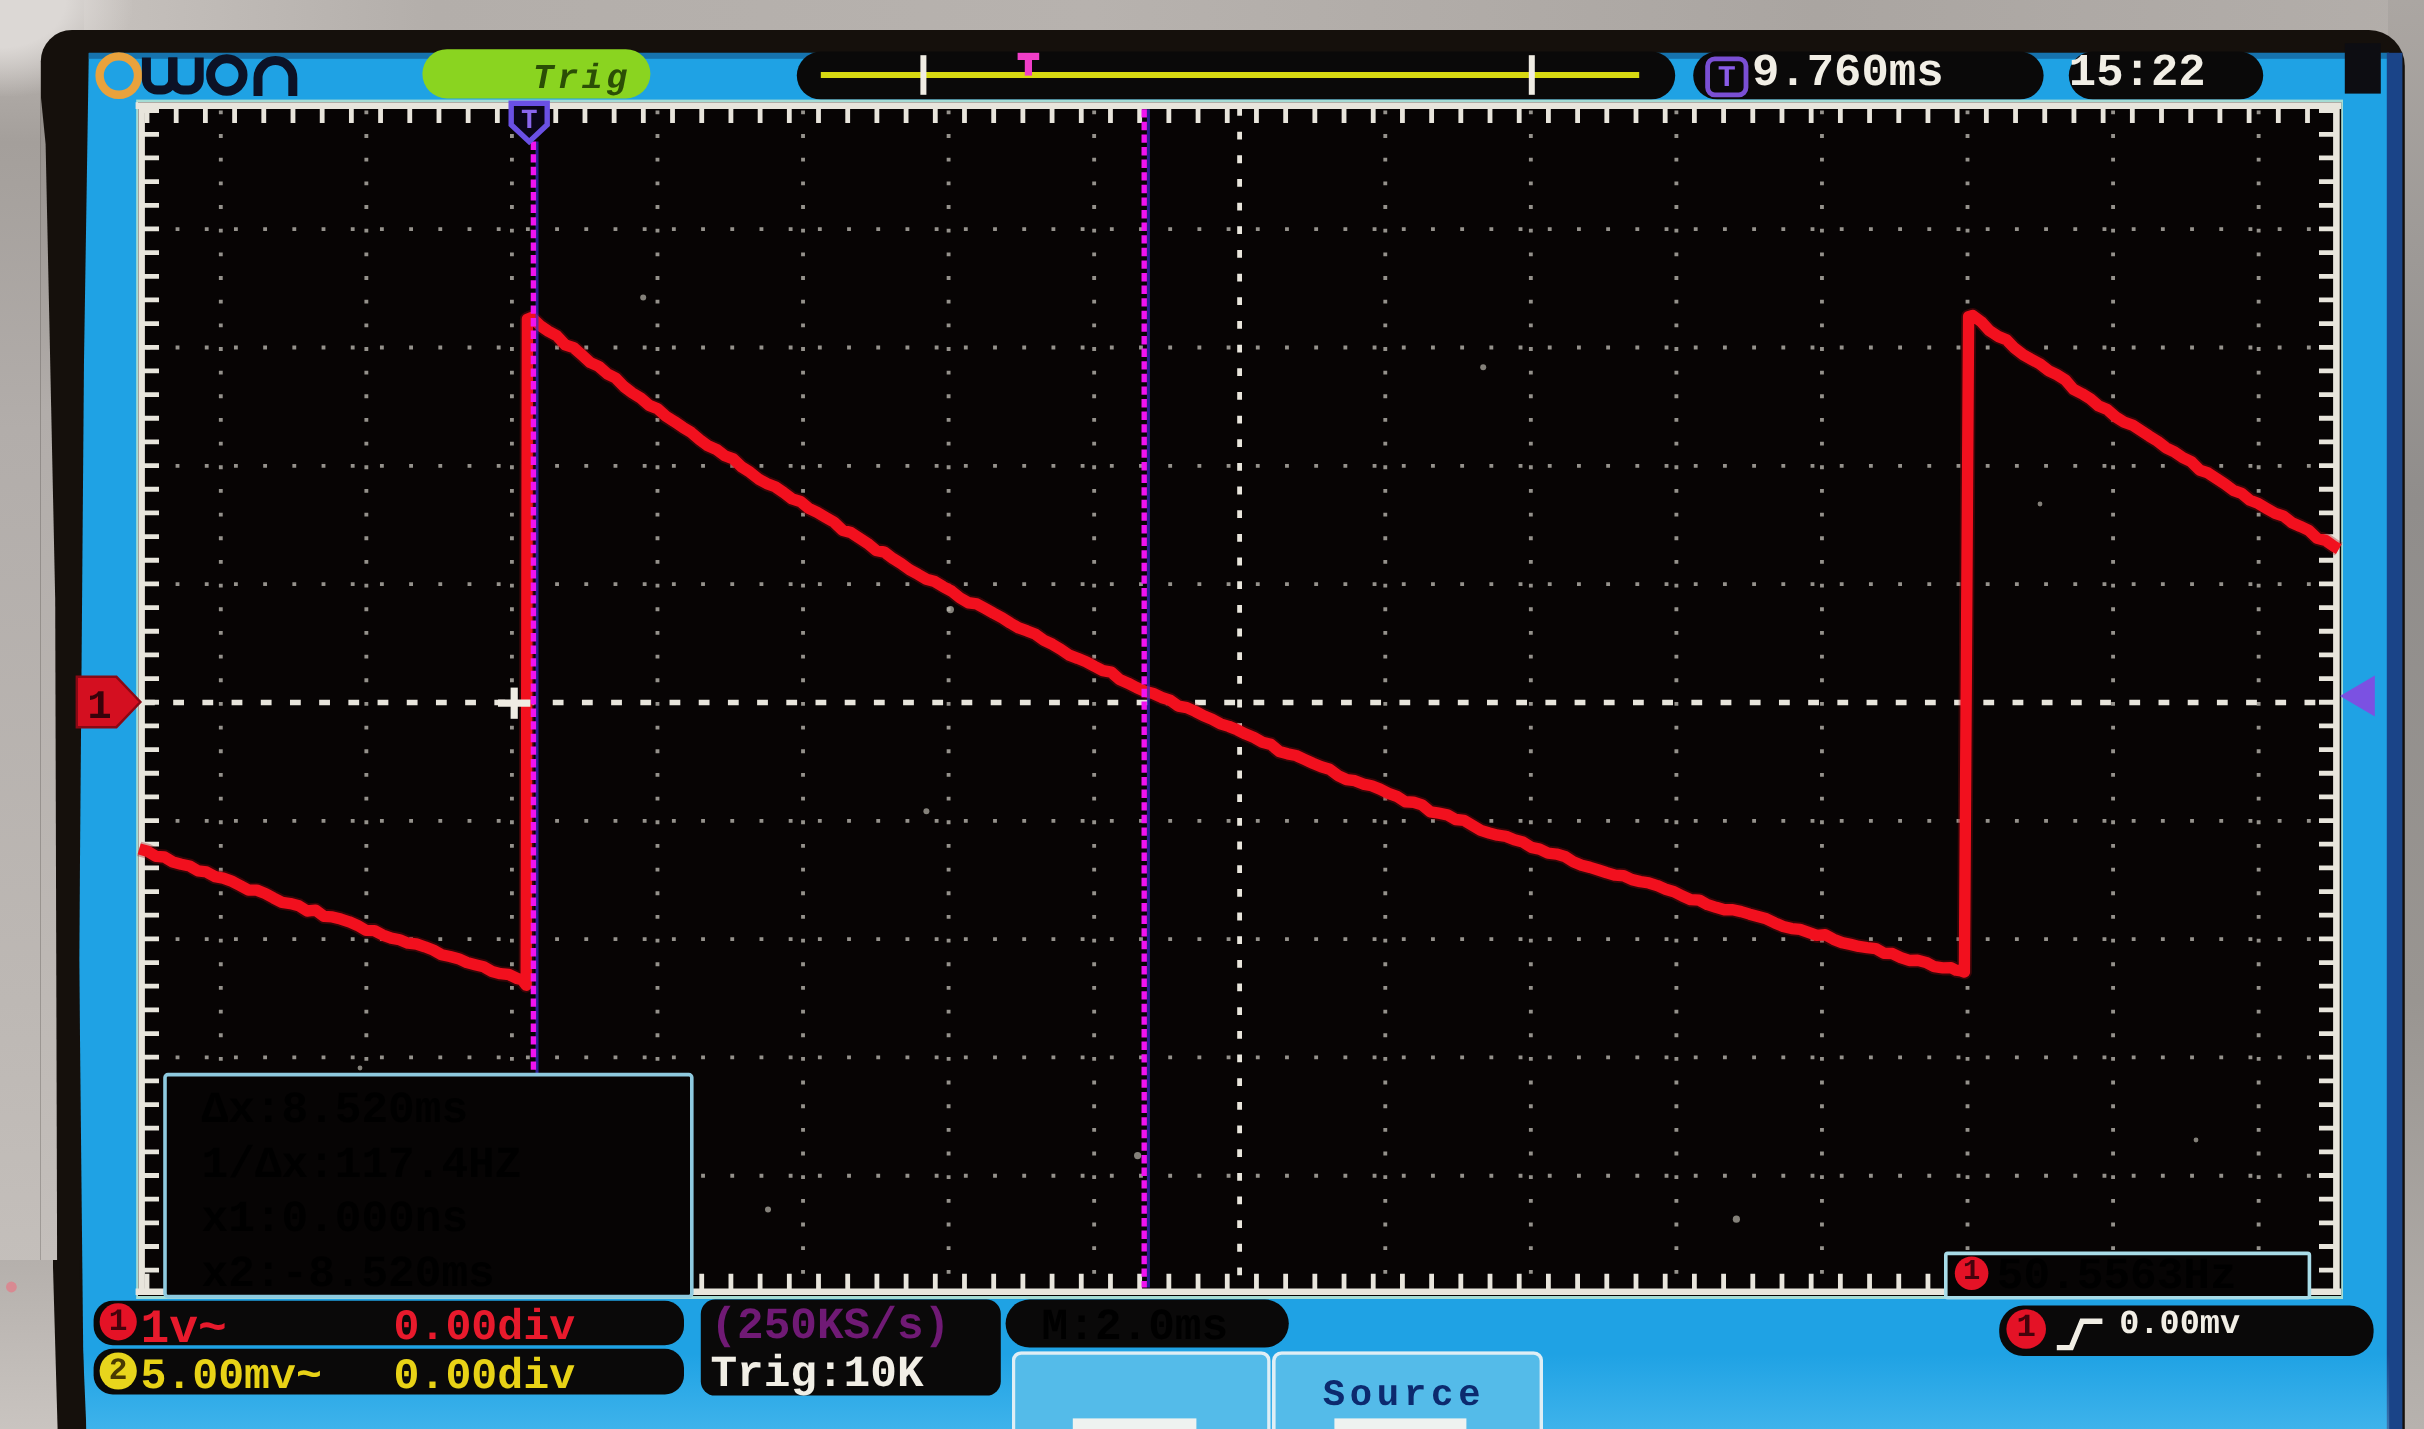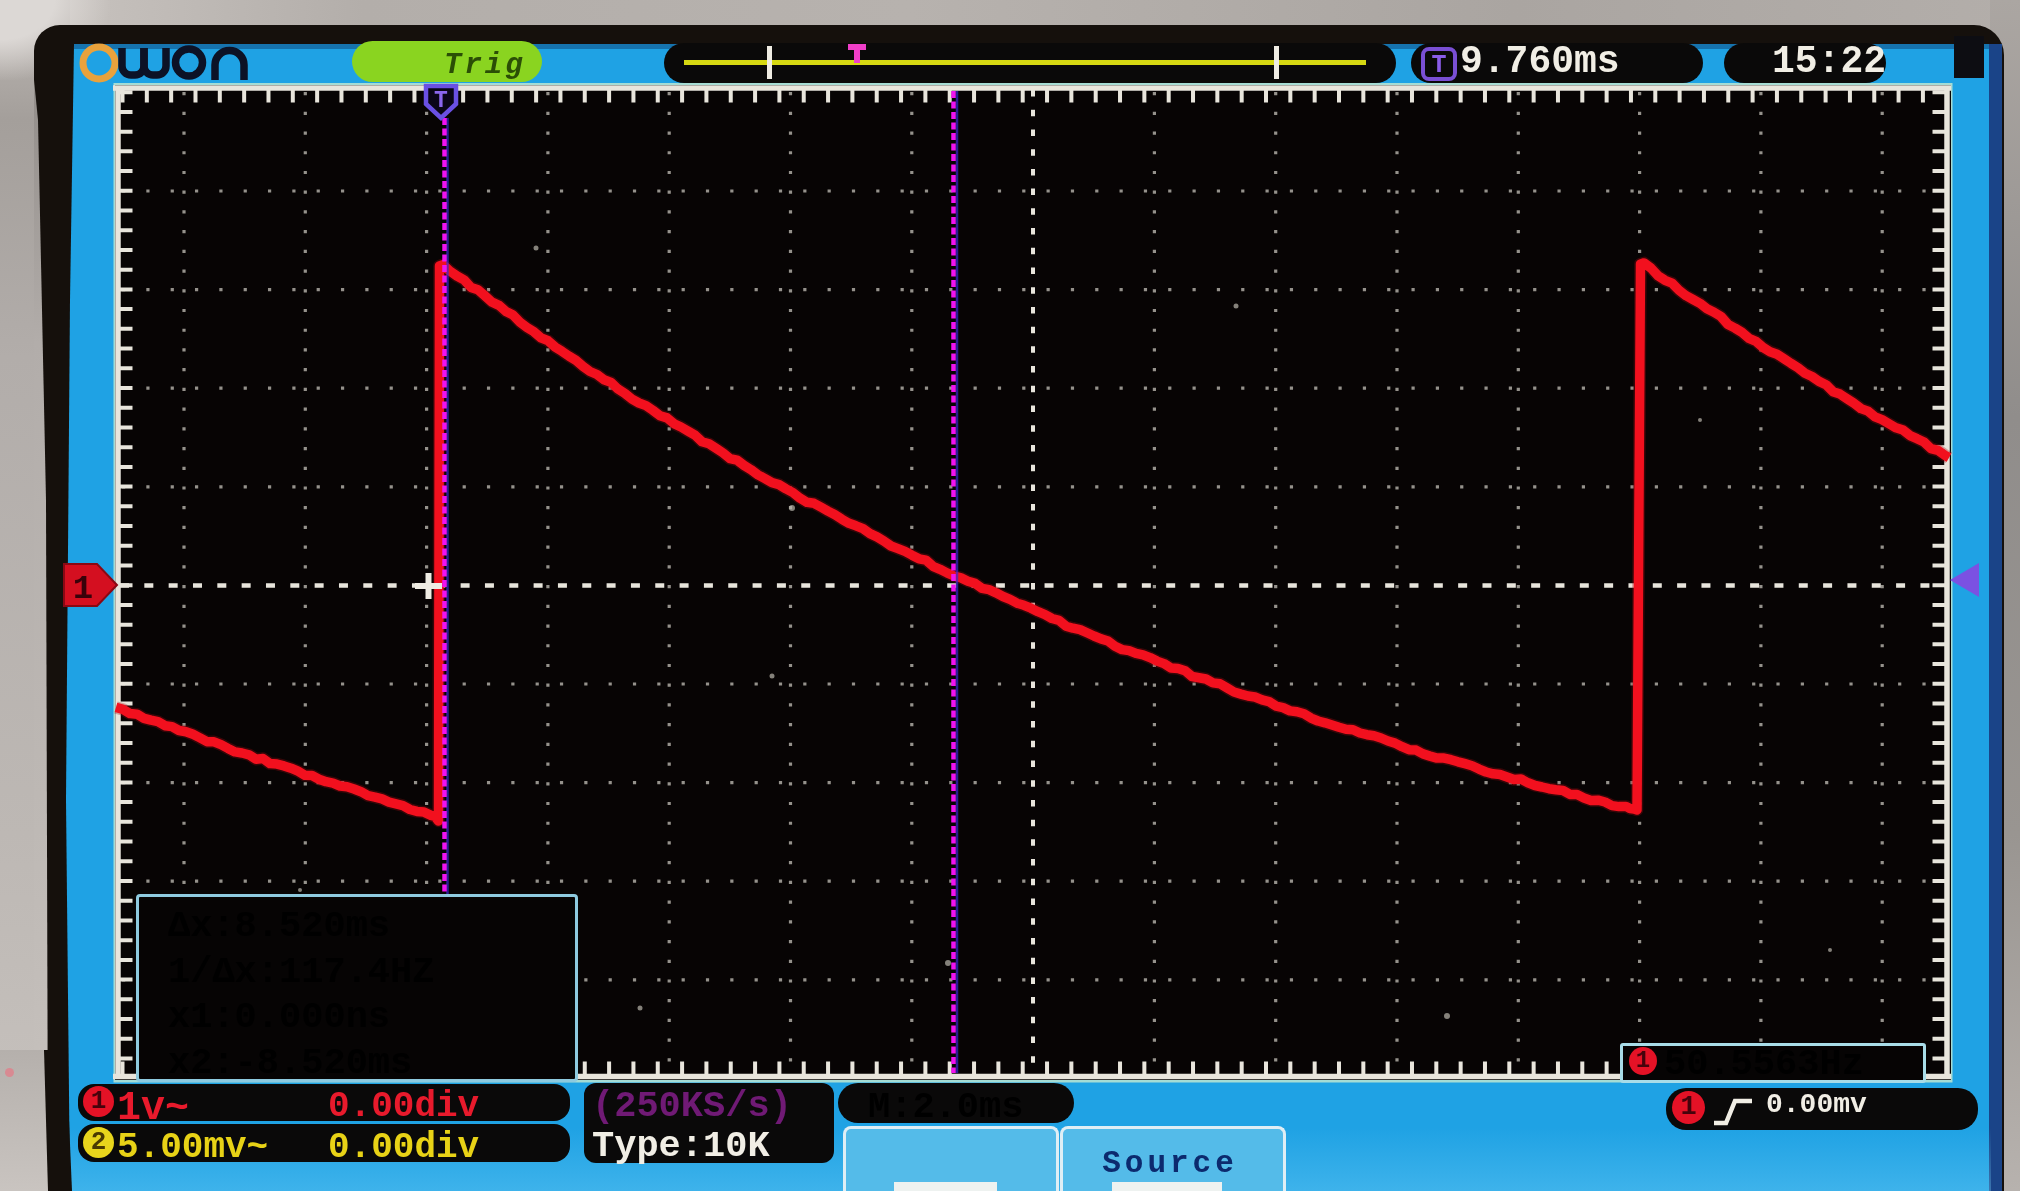--- a/index.html
+++ b/index.html
@@ -40,21 +40,21 @@
 <div class="abs" style="left:684px;top:60px;width:682px;height:4.5px;background:#d6d812;"></div>
 <div class="abs" style="left:767px;top:46px;width:5px;height:33px;background:#efece3;"></div>
 <div class="abs" style="left:1274px;top:46px;width:5px;height:33px;background:#efece3;"></div>
 <div class="abs" style="left:848px;top:44px;width:18px;height:6px;background:#f03ec8;"></div>
 <div class="abs" style="left:854px;top:50px;width:6px;height:13px;background:#f03ec8;"></div>
 <div class="pill" style="left:1411px;top:43px;width:292px;height:40px;"></div>
 <div class="abs" style="left:1421px;top:47px;width:28px;height:26px;border:4px solid #7a4fd4;border-radius:8px;"></div>
 <div class="abs mono" style="left:1421px;top:51px;width:36px;text-align:center;font-size:25px;color:#8a5ce8;">T</div>
 <div class="abs mono" style="left:1460px;top:40px;font-size:38px;color:#f1eee5;">9.760ms</div>
 <div class="pill" style="left:1724px;top:43px;width:162px;height:40px;"></div>
-<div class="abs mono" style="left:1724px;top:40px;width:162px;text-align:right;font-size:38px;color:#f1eee5;">15:22</div>
+<div class="abs mono" style="left:1724px;top:40px;width:162px;text-align:left;font-size:38px;color:#f1eee5;">15:22</div>
 <div class="abs" style="left:1954px;top:36px;width:30px;height:42px;background:#0d0d12;"></div>
 
 <svg class="abs" style="left:0;top:0;" width="2020" height="1191" viewBox="0 0 2020 1191">
 <rect x="113.5" y="83" width="1839" height="999.5" fill="#a5dcd4"></rect>
 <rect x="115" y="85" width="1836" height="995" fill="#070404"></rect>
 <line x1="184.0" y1="92" x2="184.0" y2="1072" stroke="#d2cfc6" stroke-width="3.2" stroke-dasharray="3.2 16.52" opacity="0.7"></line>
 <line x1="305.3" y1="92" x2="305.3" y2="1072" stroke="#d2cfc6" stroke-width="3.2" stroke-dasharray="3.2 16.52" opacity="0.7"></line>
 <line x1="426.6" y1="92" x2="426.6" y2="1072" stroke="#d2cfc6" stroke-width="3.2" stroke-dasharray="3.2 16.52" opacity="0.7"></line>
 <line x1="547.9" y1="92" x2="547.9" y2="1072" stroke="#d2cfc6" stroke-width="3.2" stroke-dasharray="3.2 16.52" opacity="0.7"></line>
 <line x1="669.2" y1="92" x2="669.2" y2="1072" stroke="#d2cfc6" stroke-width="3.2" stroke-dasharray="3.2 16.52" opacity="0.7"></line>
@@ -124,21 +124,21 @@
 <div class="circ" style="left:83px;top:1086px;width:31px;height:31px;background:#e41226;font-size:26px;line-height:31px;color:#45030c;">1</div>
 <div class="abs mono" style="left:117px;top:1086px;font-size:40px;color:#e81a2c;">1v~</div>
 <div class="abs mono" style="left:328px;top:1086px;font-size:36px;color:#e81a2c;">0.00div</div>
 <div class="pill" style="left:78px;top:1124px;width:492px;height:38px;border-radius:16px;"></div>
 <div class="circ" style="left:83px;top:1127px;width:31px;height:31px;background:#e8d51c;font-size:26px;line-height:31px;color:#4a3a02;">2</div>
 <div class="abs mono" style="left:117px;top:1127px;font-size:36px;color:#e8d216;text-align:right;">5.00mv~</div>
 <div class="abs mono" style="left:328px;top:1127px;font-size:36px;color:#e8d216;">0.00div</div>
 
 <div class="abs" style="left:584px;top:1083px;width:250px;height:80px;background:#0a0909;border-radius:12px;"></div>
 <div class="abs mono" style="left:592px;top:1085px;font-size:37px;color:#701a75;">(250KS/s)</div>
-<div class="abs mono" style="left:592px;top:1125px;font-size:37px;color:#f1eee5;">Type:10K</div>
+<div class="abs mono" style="left:592px;top:1125px;font-size:37px;color:#f1eee5;">Trig:10K</div>
 
 <div class="pill" style="left:838px;top:1083px;width:236px;height:40px;"></div>
 <div class="abs mono" style="left:856px;top:1086px;font-size:37px;color:#000000;margin-left:12px;">M:2.0ms</div>
 
 <div class="abs" style="left:843px;top:1126px;width:210px;height:65px;background:#54bbe9;border:3px solid #dfeef5;border-radius:8px 8px 0 0;border-bottom:none;"></div>
 <div class="abs mono" style="left:843px;top:1146px;width:210px;text-align:right;font-size:31px;letter-spacing:4px;color:#0c2a6e;margin-top:44px;">Type</div>
 <div class="abs" style="left:894px;top:1182px;width:103px;height:9px;background:#eef2f0;"></div>
 <div class="abs" style="left:1060px;top:1126px;width:220px;height:65px;background:#54bbe9;border:3px solid #dfeef5;border-radius:8px 8px 0 0;border-bottom:none;"></div>
 <div class="abs mono" style="left:1060px;top:1146px;width:220px;text-align:center;font-size:31px;letter-spacing:4px;color:#0c2a6e;">Source</div>
 <div class="abs" style="left:1112px;top:1182px;width:110px;height:9px;background:#eef2f0;"></div>

